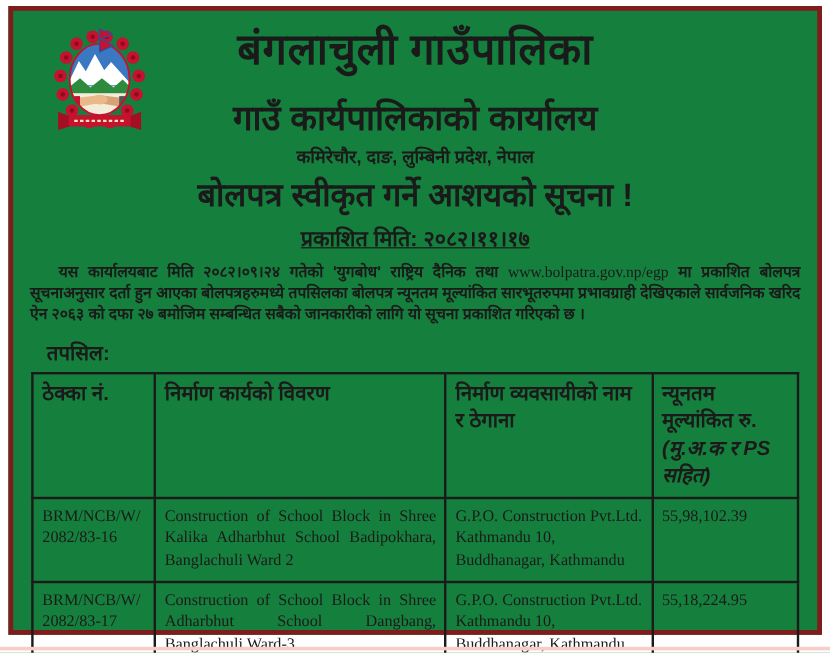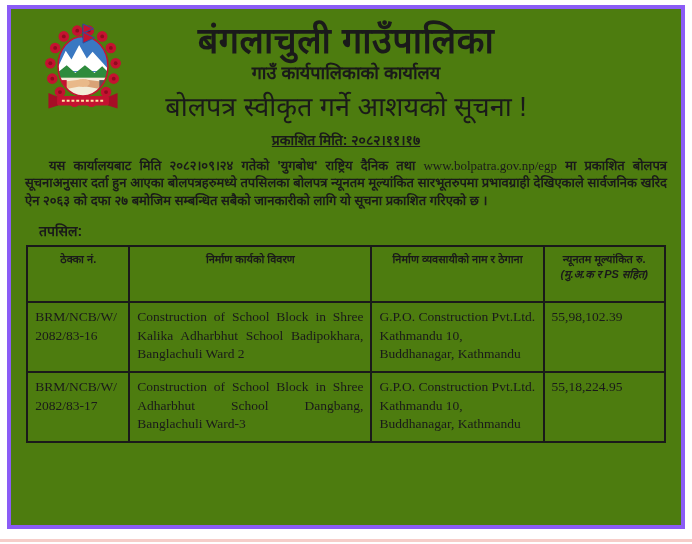--- a/index.html
+++ b/index.html
@@ -3,44 +3,44 @@
 <meta charset="utf-8">
 <style>
   html,body{margin:0;padding:0;}
   body{
     width:692px;height:544px;position:relative;background:#ffffff;
     font-family:"Liberation Sans","DejaVu Sans",sans-serif;
     color:#1a1a1a;overflow:hidden;
   }
   .doc{
     position:absolute;left:7px;top:5px;right:7px;bottom:15px;
-    border:4px solid #8b5cf6;background:#4d7c0f;
+    border:4px solid #7f1d1d;background:#15803d;
     padding:6px 12px 4px 12px;box-sizing:border-box;
   }
   .header{position:relative;text-align:center;padding-top:6px;}
   .emblem{position:absolute;left:12px;top:4px;width:96px;height:102px;}
   .muni{font-size:36px;font-weight:bold;line-height:1.1;letter-spacing:0.5px;}
-  .office{font-size:18px;font-weight:bold;line-height:1.25;margin-top:1px;}
+  .office{font-size:29px;font-weight:bold;line-height:1.25;margin-top:20px;}
   .address{font-size:15px;font-weight:bold;margin-top:3px;}
-  .notice-title{text-align:center;font-size:27px;font-weight:normal;margin-top:9px;line-height:1.1;}
-  .published{text-align:center;font-size:14px;font-weight:bold;text-decoration:underline;margin-top:7px;}
+  .notice-title{text-align:center;font-size:27px;font-weight:bold;margin-top:9px;line-height:1.1;}
+  .published{text-align:center;font-size:18px;font-weight:bold;text-decoration:underline;margin-top:7px;}
   .body-para{
     margin:8px 2px 12px 2px;font-size:13px;font-weight:600;line-height:17.5px;
     text-align:justify;text-indent:24px;
   }
-  .schedule{font-size:14px;font-weight:bold;margin:6px 0 5px 16px;}
+  .schedule{font-size:17px;font-weight:bold;margin:6px 0 5px 16px;}
   table.tenders{
     width:99%;margin:0 auto;border-collapse:collapse;table-layout:fixed;
   }
   table.tenders th,table.tenders td{
     border:2px solid #1a1a1a;vertical-align:top;padding:5px 7px;
     overflow-wrap:break-word;
   }
   table.tenders th{
-    font-size:11px;font-weight:bold;text-align:center;height:44px;
+    font-size:17px;font-weight:bold;text-align:left;height:44px;
     line-height:1.35;
   }
   table.tenders td{
     font-family:"Liberation Serif","DejaVu Serif",serif;
     font-size:13.5px;line-height:18.5px;height:58px;
   }
   td.work{text-align:justify;}
   .col-contract{width:16%;}
   .col-work{width:38%;}
   .col-contractor{width:27%;}
@@ -119,20 +119,21 @@
       <ellipse cx="50" cy="46" rx="26" ry="31" fill="none" stroke="#c41230" stroke-width="1.6"></ellipse>
 
       <g>
         <line x1="50" y1="2" x2="50" y2="17" stroke="#444444" stroke-width="1.4"></line>
         <polygon points="50,2 61,7 50,11.5" fill="#c41230" stroke="#2a4fa0" stroke-width="1"></polygon>
         <polygon points="50,10.5 62,16.5 50,22" fill="#c41230" stroke="#2a4fa0" stroke-width="1"></polygon>
       </g>
     </svg>
     <div class="muni">बंगलाचुली गाउँपालिका</div>
     <div class="office">गाउँ कार्यपालिकाको कार्यालय</div>
+    <div class="address">कमिरेचौर, दाङ, लुम्बिनी प्रदेश, नेपाल</div>
   </div>
 
   <div class="notice-title">बोलपत्र स्वीकृत गर्ने आशयको सूचना !</div>
   <div class="published">प्रकाशित मिति: २०८२।११।१७</div>
 
   <p class="body-para"><span>यस कार्यालयबाट मिति २०८२।०९।२४ गतेको 'युगबोध' राष्ट्रिय दैनिक तथा </span><span style="font-family:'Liberation Serif','DejaVu Serif',serif;font-weight:normal;">www.bolpatra.gov.np/egp</span><span> मा प्रकाशित बोलपत्र सूचनाअनुसार दर्ता हुन आएका बोलपत्रहरुमध्ये तपसिलका बोलपत्र न्यूनतम मूल्यांकित सारभूतरुपमा प्रभावग्राही देखिएकाले सार्वजनिक खरिद ऐन २०६३ को दफा २७ बमोजिम सम्बन्धित सबैको जानकारीको लागि यो सूचना प्रकाशित गरिएको छ ।</span></p>
 
   <div class="schedule">तपसिल:</div>
 
   <table class="tenders">

